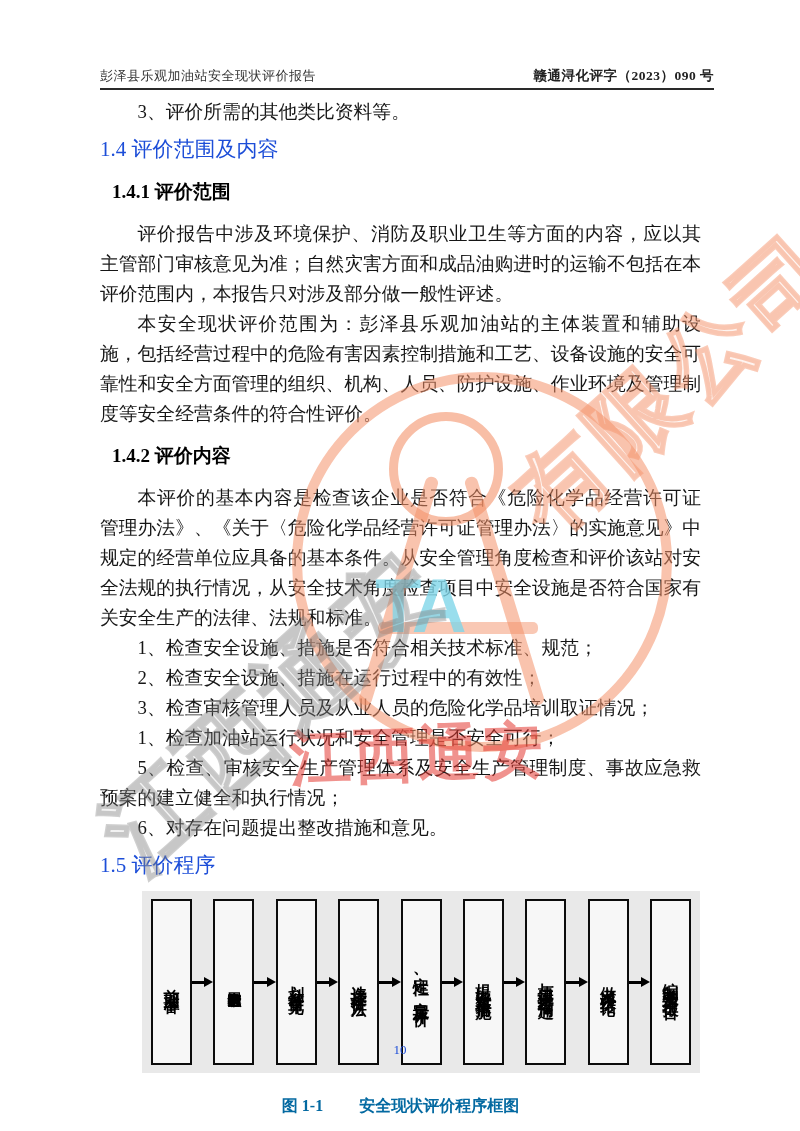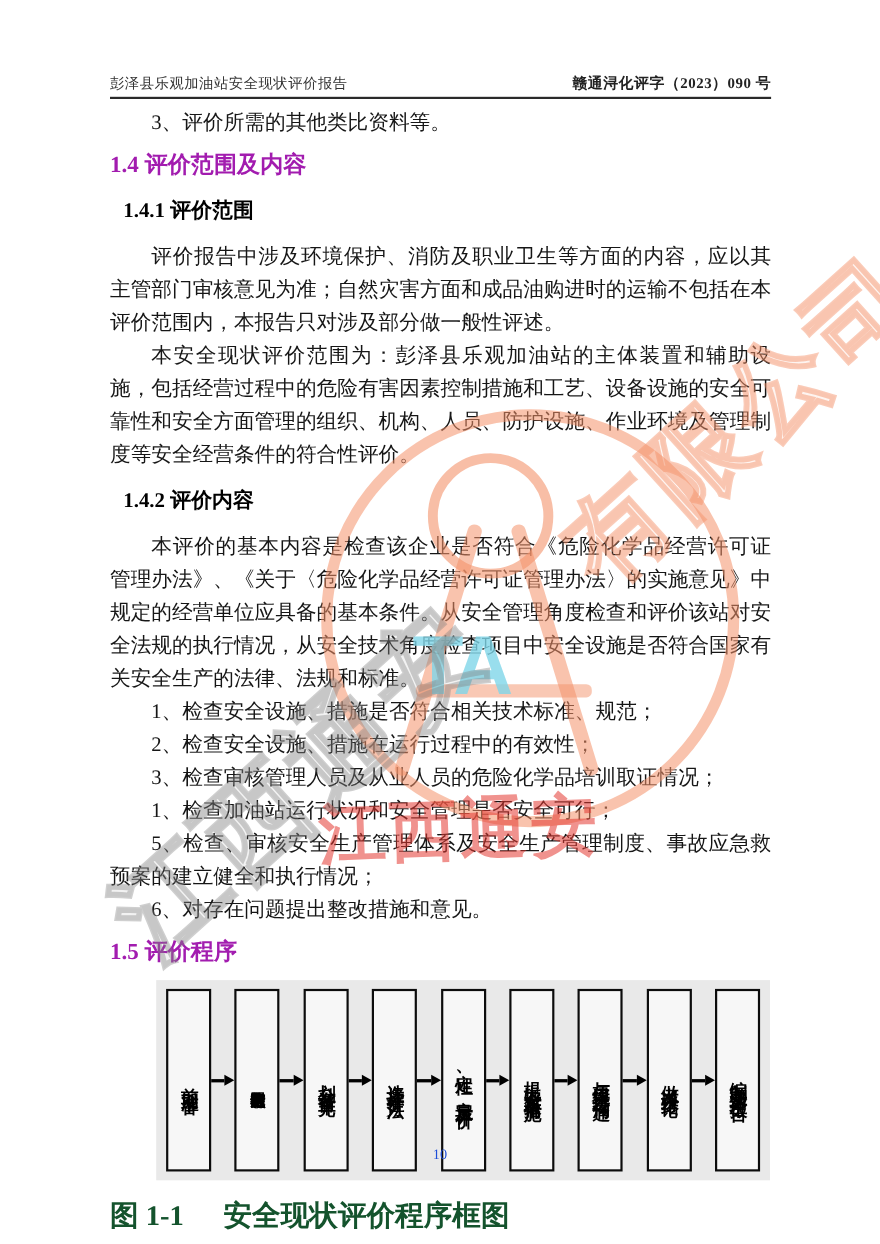--- a/index.html
+++ b/index.html
@@ -6,35 +6,35 @@
   .page{
     position:relative;
     width:800px;height:1131px;
     background:#ffffff;
     overflow:hidden;
     font-family:"Liberation Serif","DejaVu Serif",serif;
     color:#161616;
   }
   
   .header{
-    position:absolute;left:100px;right:99px;top:62px;height:28px;
+    position:absolute;left:100px;right:86px;top:62px;height:28px;
     border-bottom:2px solid #2a2a2a;
     display:flex;justify-content:space-between;align-items:flex-end;
     padding-bottom:3px;box-sizing:border-box;
   }
   .header .hl{font-size:13px;color:#333;letter-spacing:.5px;}
   .header .hr{font-size:13.5px;color:#222;font-weight:bold;letter-spacing:.5px;}
   
   .content{
     position:absolute;left:100px;top:97px;width:601px;
     font-size:18.8px;line-height:30px;text-align:justify;
   }
   .content p{margin:0;}
   .indent{text-indent:2em;}
-  h2.doc{font-size:21px;line-height:32px;margin:6px 0 0 0;font-weight:bold;color:#a21caf;}
+  h2.doc{font-size:21px;line-height:32px;margin:6px 0 0 0;font-weight:normal;color:#1d4ed8;}
   h3.doc{font-size:19px;line-height:30px;margin:12px;font-weight:bold;color:#000;}
   
   .flowchart{
     margin:10px 0 0 42px;
     width:558px;height:182px;
     background:#e9e9e9;
     box-sizing:border-box;
     padding:8px 9px;
     display:flex;align-items:stretch;
   }
@@ -53,21 +53,21 @@
   }
   .fc-box.small .fc-text{font-size:13.5px;letter-spacing:0;}
   .fc-arrow{flex:1 1 auto;display:flex;align-items:center;min-width:12px;}
   .fc-arrow .shaft{flex:1;height:3px;background:#000;}
   .fc-arrow .head{
     width:0;height:0;border-left:9px solid #000;
     border-top:5.5px solid transparent;border-bottom:5.5px solid transparent;
   }
   
   .caption{
-    margin-top:17px;font-weight:bold;font-size:26px;line-height:32px;color:#14532d;
+    margin-top:17px;text-align:center;font-weight:bold;font-size:16px;line-height:32px;color:#0369a1;
   }
   .caption .cap-label{margin-right:36px;}
   .footer{
     position:absolute;left:0;right:0;top:1042px;text-align:center;
     font-size:13px;color:#1d4ed8;
   }
   
   .wm{position:absolute;inset:0;pointer-events:none;z-index:5;}
   .wm-ring{
     position:absolute;left:292px;top:372px;width:360px;height:360px;

